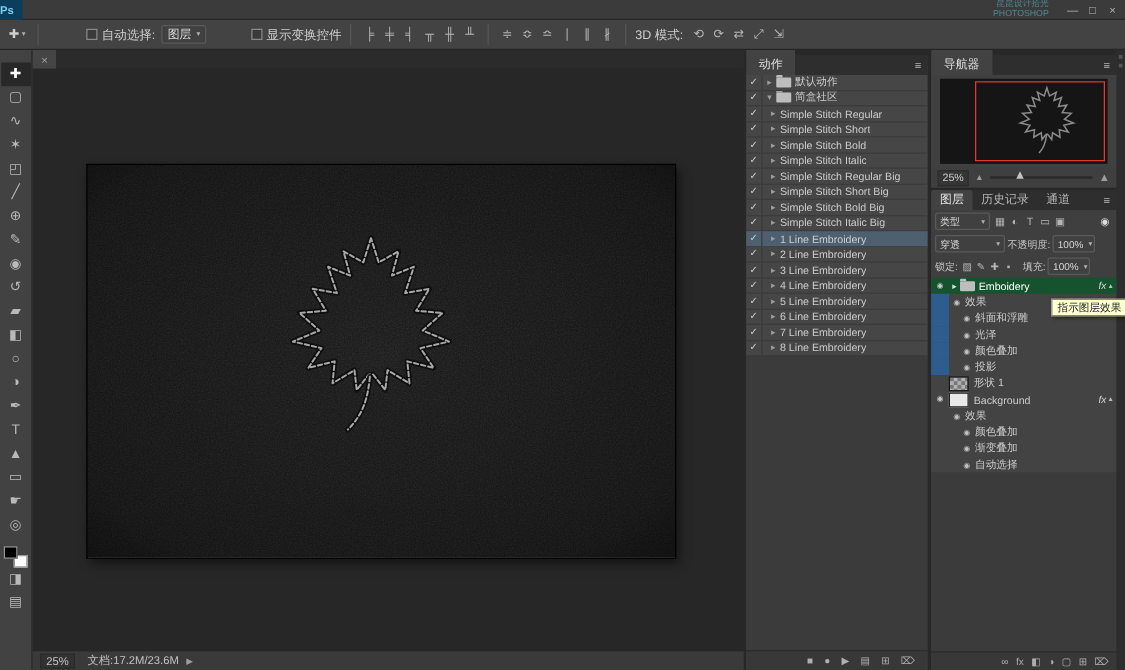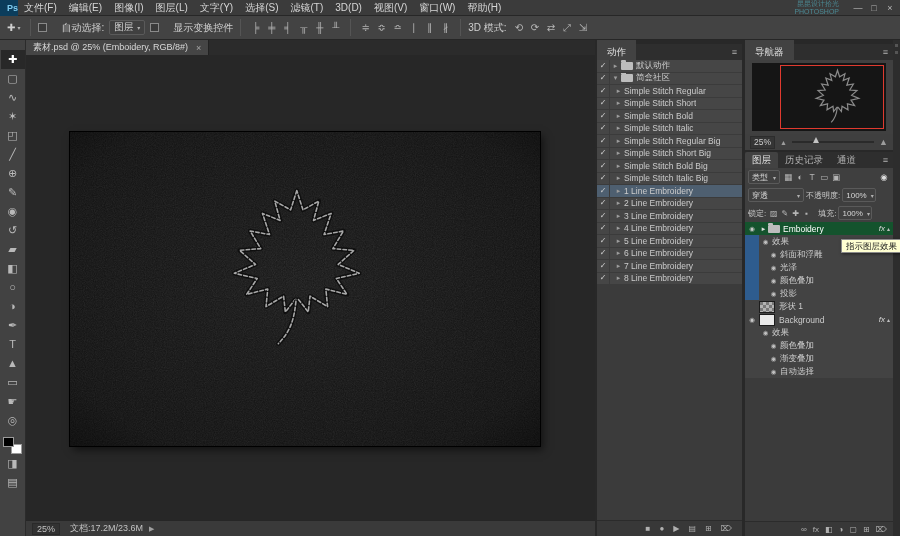--- a/index.html
+++ b/index.html
@@ -1,34 +1,34 @@
 <!DOCTYPE html>
 <html><head>
 <meta charset="utf-8">
 <style>
   *{margin:0;padding:0;box-sizing:border-box;font-family:"Liberation Sans","DejaVu Sans",sans-serif;}
   html,body{width:900px;height:536px;overflow:hidden;background:#282828;}
   .app{position:relative;width:900px;height:536px;background:#282828;color:#ccc;-webkit-user-select:none;user-select:none;}
 
   
   .menubar{position:absolute;top:0;left:0;right:0;height:16px;background:#3b3b3b;border-bottom:1px solid #272727;display:flex;align-items:center;z-index:20;}
-  .ps-logo{width:18px;height:16px;background:#0b3d5c;color:#7ecbef;font-size:9px;font-weight:bold;text-align:right;line-height:16px;flex:0 0 auto;}
+  .ps-logo{width:18px;height:16px;background:#0b3d5c;color:#7ecbef;font-size:9px;font-weight:bold;text-align:left;line-height:16px;flex:0 0 auto;}
   .menus{display:flex;align-items:center;height:100%;}
   .menu-item{padding:0 6px;font-size:10px;color:#d6d6d6;line-height:16px;white-space:nowrap;}
   .mb-right{margin-left:auto;display:flex;align-items:center;gap:2px;padding-right:3px;}
   .watermark{color:#4e96a3;font-size:7px;line-height:1.1;text-align:right;margin-right:10px;opacity:.85;}
   .winctl{width:14px;text-align:center;color:#b5b5b5;font-size:9px;line-height:14px;}
 
   
   .optionsbar{position:absolute;top:16px;left:0;right:0;height:24px;background:#434343;border-bottom:1px solid #262626;display:flex;align-items:center;padding:0 4px;gap:5px;font-size:10px;z-index:19;}
   .tool-preset{display:flex;align-items:center;gap:2px;padding:1px 3px;color:#cfcfcf;}
   .tool-preset .g{font-size:10px;}
   .caret{font-size:6px;color:#b0b0b0;}
   .sep{width:1px;height:17px;background:#555;flex:0 0 auto;margin:0 2px;}
-  .cb{display:flex;align-items:center;gap:14px;color:#cfcfcf;font-size:10px;white-space:nowrap;}
+  .cb{display:flex;align-items:center;gap:3px;color:#cfcfcf;font-size:10px;white-space:nowrap;margin-left:31px;}
   .cb .box{width:9px;height:9px;border:1px solid #8a8a8a;background:#3a3a3a;flex:0 0 auto;}
   .dropdown{display:flex;align-items:center;justify-content:space-between;gap:4px;background:#404040;border:1px solid #5a5a5a;border-radius:2px;padding:0 4px;height:15px;color:#d5d5d5;font-size:9.5px;white-space:nowrap;}
   .icon-group{display:flex;align-items:center;gap:1px;}
   .ob-icon{width:15px;text-align:center;color:#b5b5b5;font-size:10px;line-height:17px;}
   .ob-label{color:#cfcfcf;font-size:10px;white-space:nowrap;}
 
   
   .toolbar{position:absolute;left:0;top:40px;width:26px;bottom:0;background:#424242;border-right:1px solid #2b2b2b;display:flex;flex-direction:column;align-items:center;padding-top:10px;z-index:18;}
   .tool{width:24px;height:19px;line-height:19px;text-align:center;color:#b9b9b9;font-size:11px;flex:0 0 auto;}
   .tool.selected{background:#282828;color:#ffffff;}
@@ -115,34 +115,20 @@
   .dock-strip .dot{width:3px;height:3px;background:#555;margin:4px auto 0;}
   .tooltip{position:absolute;left:841px;top:239px;background:#ffffd2;color:#1a1a1a;font-size:8.5px;line-height:12px;padding:0 4px;border:1px solid #8a8a8a;box-shadow:1px 1px 3px rgba(0,0,0,.5);white-space:nowrap;z-index:60;}
 </style>
 </head>
 <body>
 
 <div class="app">
 
   <header class="menubar">
     <div class="ps-logo">Ps</div>
-    <nav class="menus">
-
-    <span class="menu-item">文件(F)</span>
-        <span class="menu-item">编辑(E)</span>
-        <span class="menu-item">图像(I)</span>
-        <span class="menu-item">图层(L)</span>
-        <span class="menu-item">文字(Y)</span>
-        <span class="menu-item">选择(S)</span>
-        <span class="menu-item">滤镜(T)</span>
-        <span class="menu-item">3D(D)</span>
-        <span class="menu-item">视图(V)</span>
-        <span class="menu-item">窗口(W)</span>
-        <span class="menu-item">帮助(H)</span>
-      </nav>
     <div class="mb-right">
       <div class="watermark">
         <div>昆昆设计拾光</div>
         <div>PHOTOSHOP</div>
       </div>
       <span class="winctl">—</span>
       <span class="winctl">□</span>
       <span class="winctl">×</span>
     </div>
   </header>
@@ -225,21 +211,20 @@
       <span class="bgc"></span>
       <span class="fg"></span>
     </div>
     <div class="tool">◨</div>
     <div class="tool">▤</div>
   </div>
 
   <div class="docwin">
     <div class="tabbar">
       <div class="doctab">
-        <span>素材.psd @ 25% (Emboidery, RGB/8#)</span>
         <span class="close">×</span>
       </div>
     </div>
     <div class="canvas">
       <div class="document">
         <svg viewBox="0 0 470 314" preserveAspectRatio="none">
           <defs>
             <filter id="fabricNoise" x="0" y="0" width="100%" height="100%">
               <feTurbulence type="fractalNoise" baseFrequency="0.9" numOctaves="2" stitchTiles="stitch" result="n"></feTurbulence>
               <feColorMatrix in="n" type="saturate" values="0"></feColorMatrix>
@@ -445,21 +430,21 @@
 
   <div class="layers">
     <div class="layers-tabs">
       <span class="panel-tab">图层</span>
       <span class="panel-tab inactive">历史记录</span>
       <span class="panel-tab inactive">通道</span>
       <span class="panel-menu">≡</span>
     </div>
 
     <div class="ctl-row">
-      <div class="dropdown" style="width:32px;align-items:center;">
+      <div class="dropdown" style="width:44px;align-items:center;">
         <span>类型</span>
         <span class="caret">▾</span>
       </div>
       <span style="display:flex;">
 
       <span class="f-icon">▦</span>
           <span class="f-icon">◐</span>
           <span class="f-icon">T</span>
           <span class="f-icon">▭</span>
           <span class="f-icon">▣</span>

